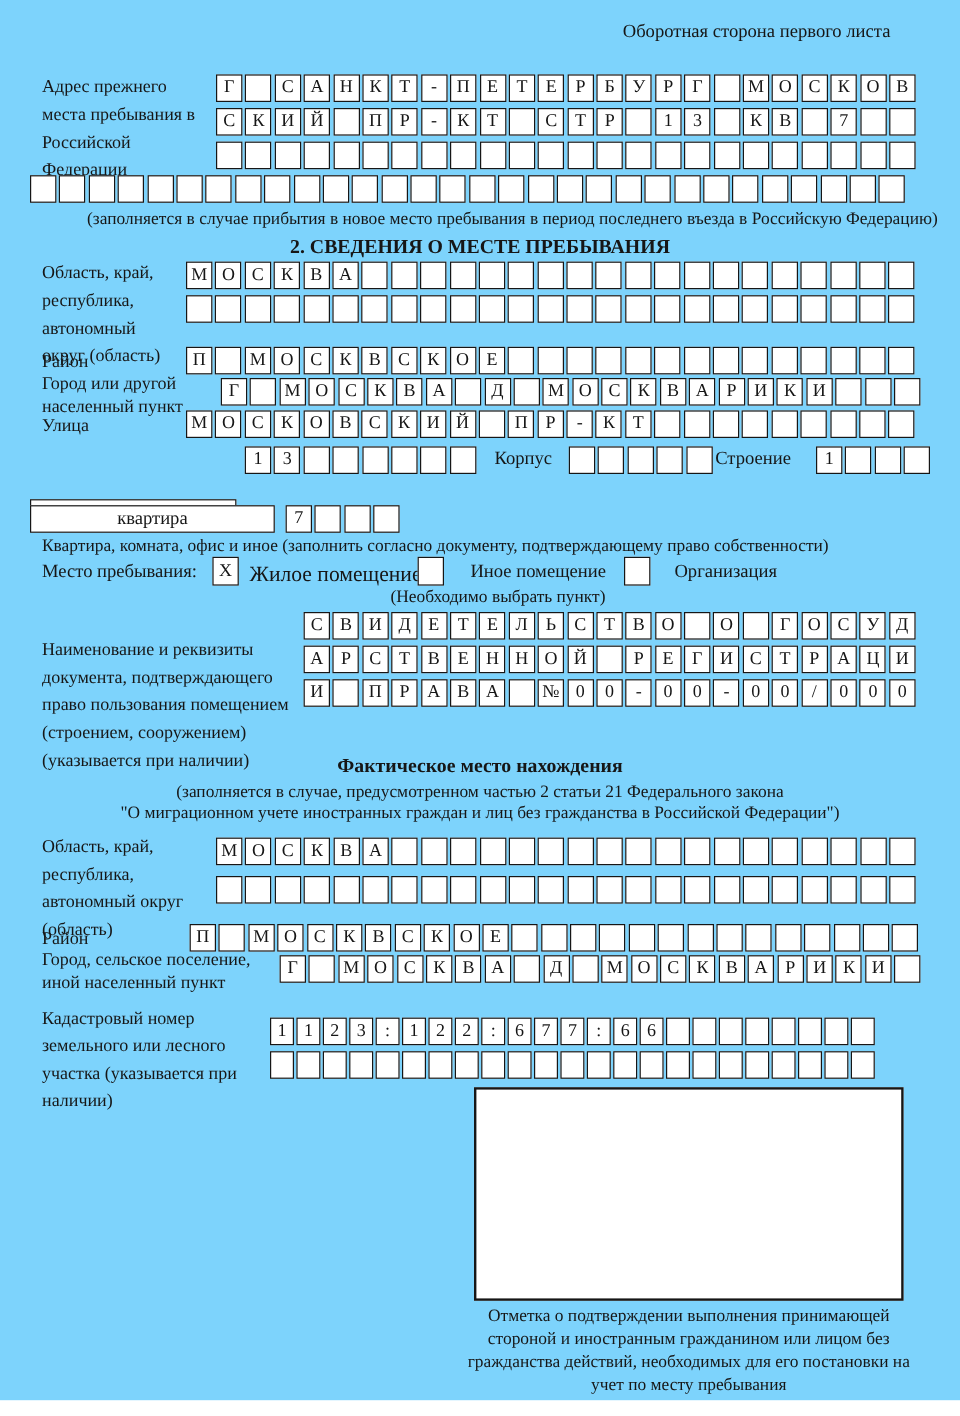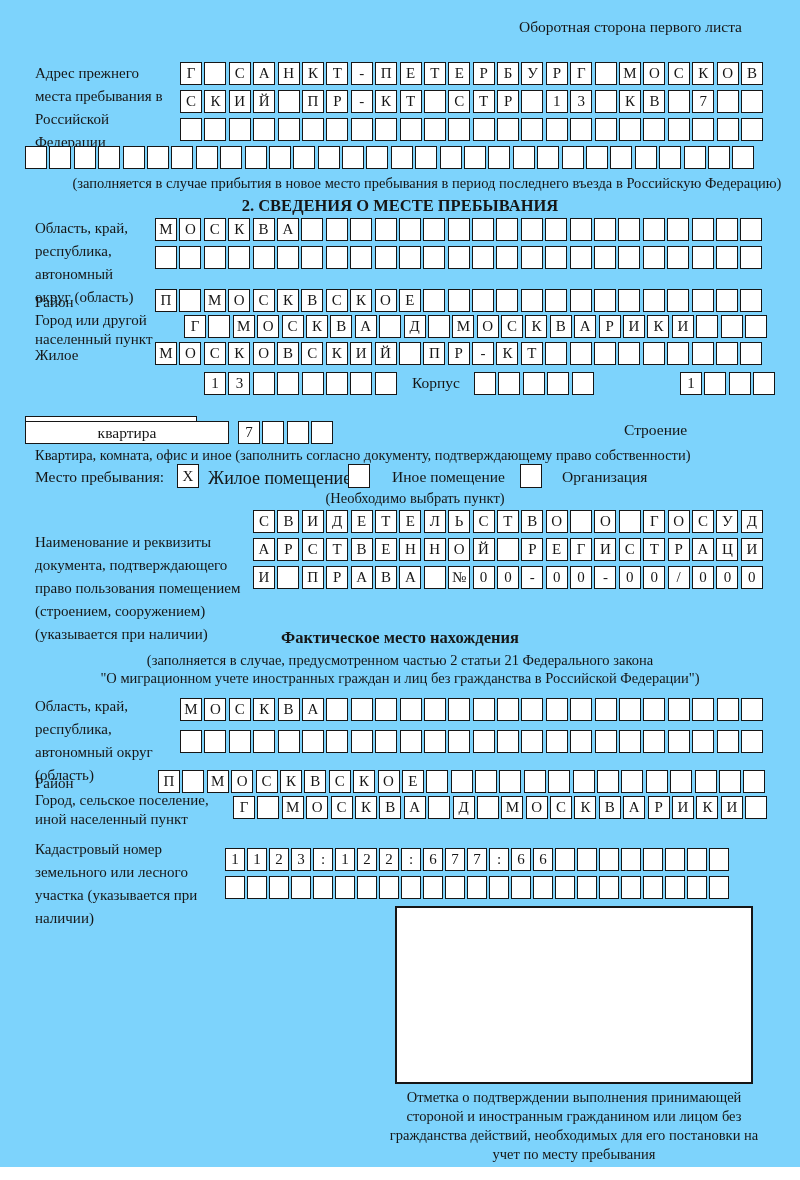--- a/index.html
+++ b/index.html
@@ -261,21 +261,21 @@
       <span class="cell">А</span>
       <span class="cell">Р</span>
       <span class="cell">И</span>
       <span class="cell">К</span>
       <span class="cell">И</span>
       <span class="cell"></span>
       <span class="cell"></span>
       <span class="cell"></span>
     </div>
 
-  <div class="abs lbl" style="left:35px;top:344px;">Жилое</div>
+  <div class="abs lbl" style="left:35px;top:344px;">Улица</div>
   <div class="grid" style="left:155px;top:342px;">
       <span class="cell">М</span>
       <span class="cell">О</span>
       <span class="cell">С</span>
       <span class="cell">К</span>
       <span class="cell">О</span>
       <span class="cell">В</span>
       <span class="cell">С</span>
       <span class="cell">К</span>
       <span class="cell">И</span>
@@ -309,21 +309,21 @@
       <span class="cell"></span>
     </div>
   <div class="abs" style="left:412px;top:374px;font-size:15.5px;">Корпус</div>
   <div class="grid" style="left:474px;top:372px;">
       <span class="cell"></span>
       <span class="cell"></span>
       <span class="cell"></span>
       <span class="cell"></span>
       <span class="cell"></span>
     </div>
-  <div class="abs" style="left:624px;top:374px;font-size:15.5px;margin-top:47px;">Строение</div>
+  <div class="abs" style="left:596px;top:374px;font-size:15.5px;">Строение</div>
   <div class="grid" style="left:680px;top:372px;">
       <span class="cell">1</span>
       <span class="cell"></span>
       <span class="cell"></span>
       <span class="cell"></span>
     </div>
 
   <div class="widebox abs" style="left:25px;top:421px;width:202px;">квартира</div>
   <div class="grid" style="left:238px;top:421px;">
       <span class="cell">7</span>

